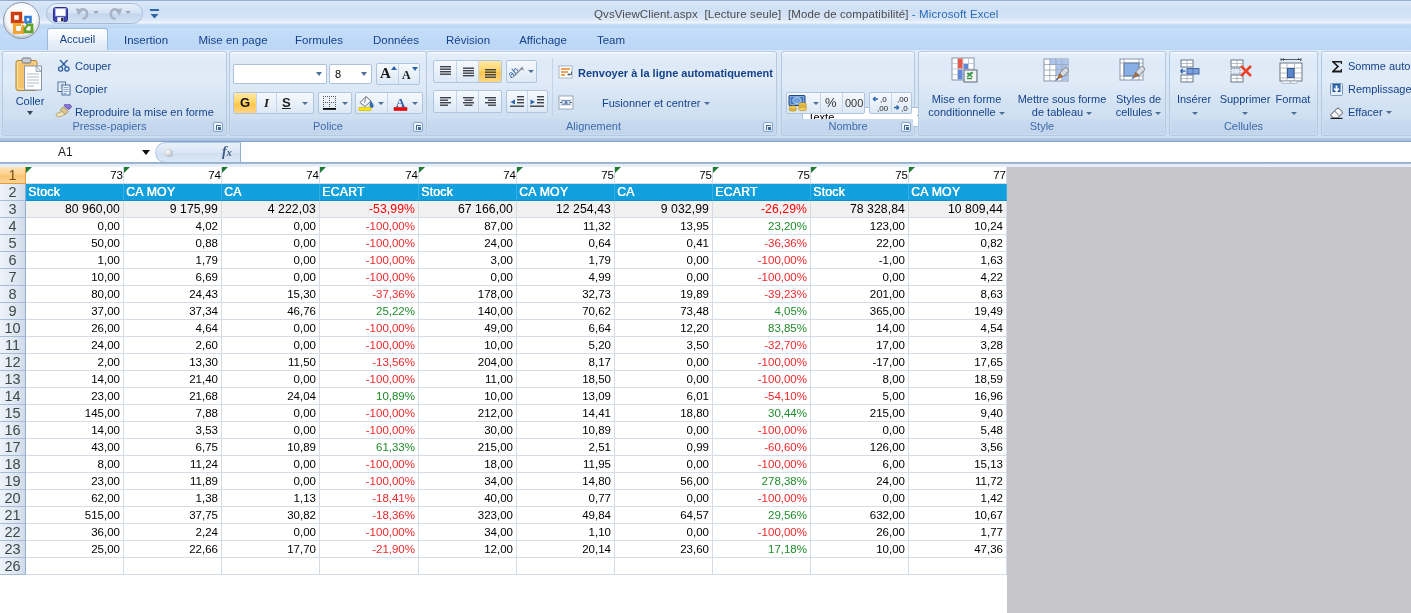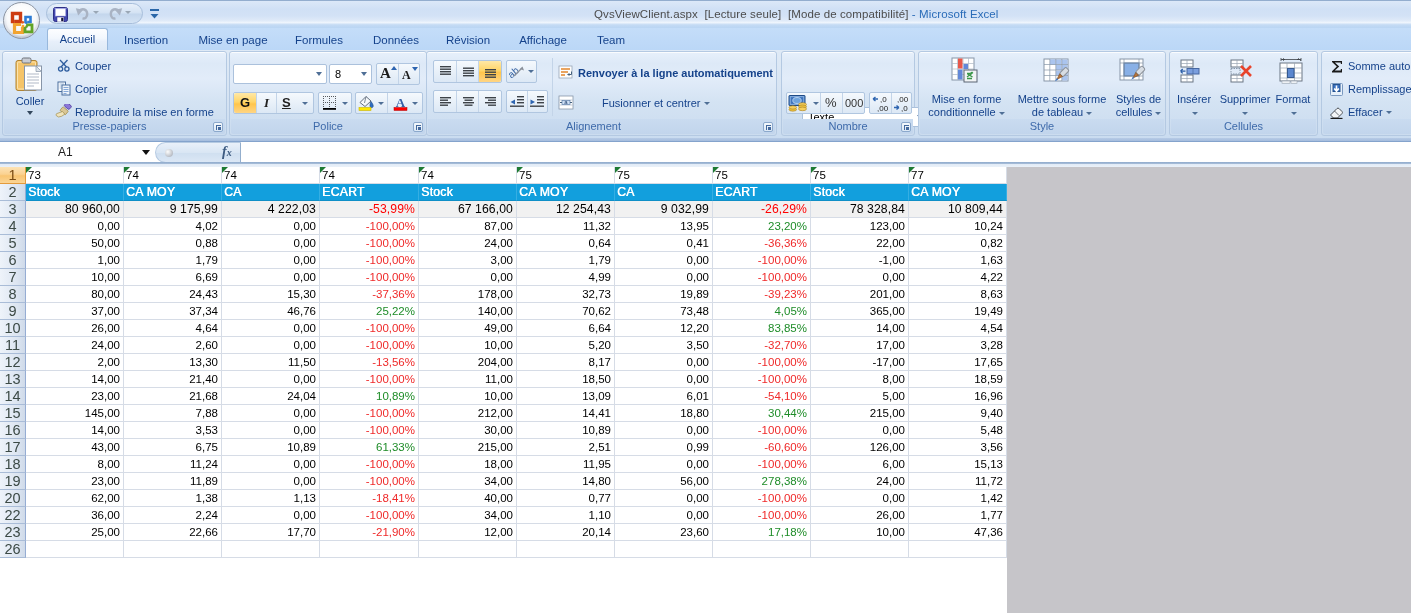--- a/index.html
+++ b/index.html
@@ -73,21 +73,21 @@
 #grid table{border-collapse:separate;border-spacing:0;table-layout:fixed;}
 #grid td,#grid th{overflow:hidden;font-weight:normal;}
 .colh{height:17px;background:linear-gradient(#eef3fa 0%,#e4ebf5 45%,#d6dfec 55%,#cdd8e8 100%);
  border-right:1px solid #9eb6ce;border-bottom:1px solid #7e9ab6;
  font-size:11.5px;color:#2c4a44;text-align:center;position:relative;}
 .rowh{background:linear-gradient(90deg,#eef3fa,#dce5f1 70%,#cfdae9);
  border-right:1px solid #96add3;border-bottom:1px solid #a9bcd7;
  font-size:14.5px;color:#3c4a46;text-align:center;position:relative;}
 .c{border-right:1px solid #d6dce6;border-bottom:1px solid #d6dce6;background:#fff;
  font-size:11.5px;color:#000;text-align:right;padding-right:3px;white-space:nowrap;}
-.tl{text-align:left;padding-left:2px;padding-right:0;position:relative;}
+.tl{text-align:right;padding-left:2px;padding-right:0;position:relative;}
 .tri{position:absolute;left:0;top:0;width:0;height:0;
  border-top:6px solid #1e7a33;border-right:6px solid transparent;}
 .hrow .c{background:#129fdd;border-right:1px solid #35aee3;border-bottom:1px solid #0f8fc7;
  color:#fff;font-weight:bold;text-align:left;padding-left:2px;font-size:12.3px;letter-spacing:0.2px;text-shadow:0.5px 0 0 #fff;}
 .trow .c{background:#f1f1f1;font-weight:bold;border-right:1px solid #d6dce6;font-size:12.2px;letter-spacing:0.1px;}
 .red{color:#ef2929;}
 .grn{color:#1e8c28;}
 .r3red{color:#f00;}
 #sel{position:absolute;right:1px;bottom:2px;width:0;height:0;
  border-bottom:9px solid #dee6f1;border-left:9px solid transparent;}
@@ -868,20 +868,33 @@
             <td class="c">1,13</td>
             <td class="c red">-18,41%</td>
             <td class="c">40,00</td>
             <td class="c">0,77</td>
             <td class="c">0,00</td>
             <td class="c red">-100,00%</td>
             <td class="c">0,00</td>
             <td class="c">1,42</td>
           </tr>
           <tr style="height:17px">
+            <td class="rowh">21</td>
+            <td class="c">515,00</td>
+            <td class="c">37,75</td>
+            <td class="c">30,82</td>
+            <td class="c red">-18,36%</td>
+            <td class="c">323,00</td>
+            <td class="c">49,84</td>
+            <td class="c">64,57</td>
+            <td class="c grn">29,56%</td>
+            <td class="c">632,00</td>
+            <td class="c">10,67</td>
+          </tr>
+          <tr style="height:17px">
             <td class="rowh">22</td>
             <td class="c">36,00</td>
             <td class="c">2,24</td>
             <td class="c">0,00</td>
             <td class="c red">-100,00%</td>
             <td class="c">34,00</td>
             <td class="c">1,10</td>
             <td class="c">0,00</td>
             <td class="c red">-100,00%</td>
             <td class="c">26,00</td>

